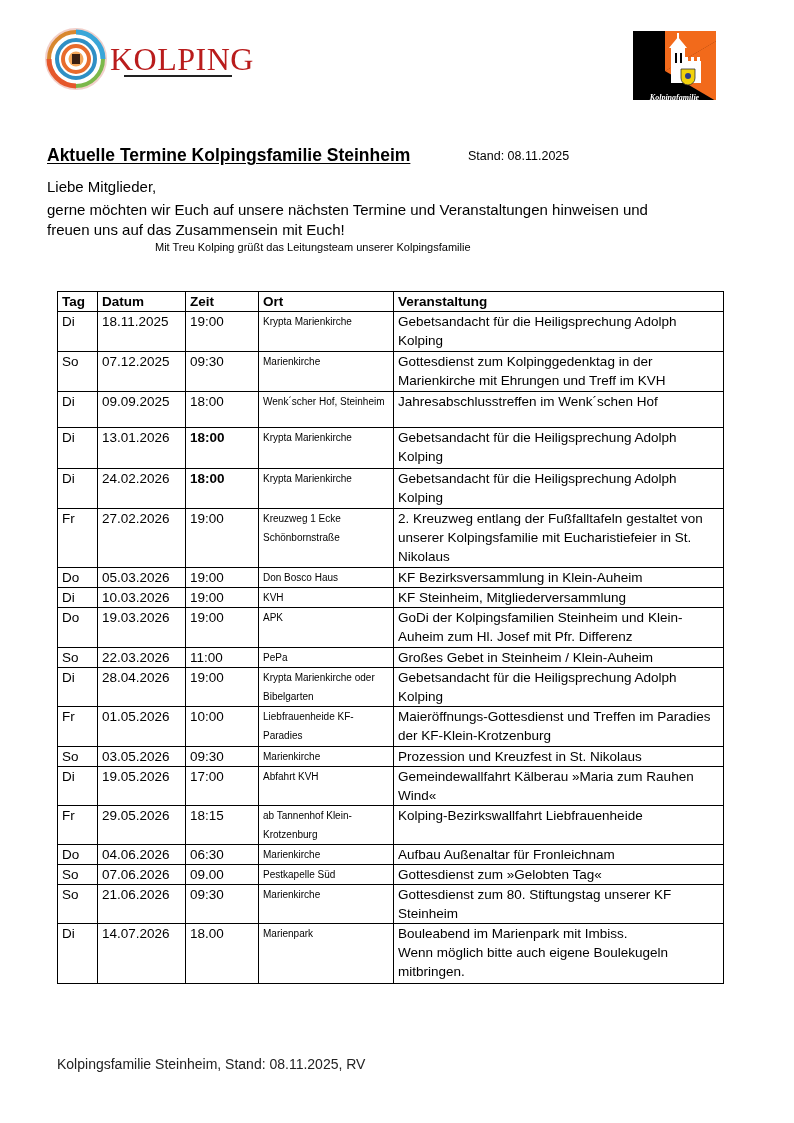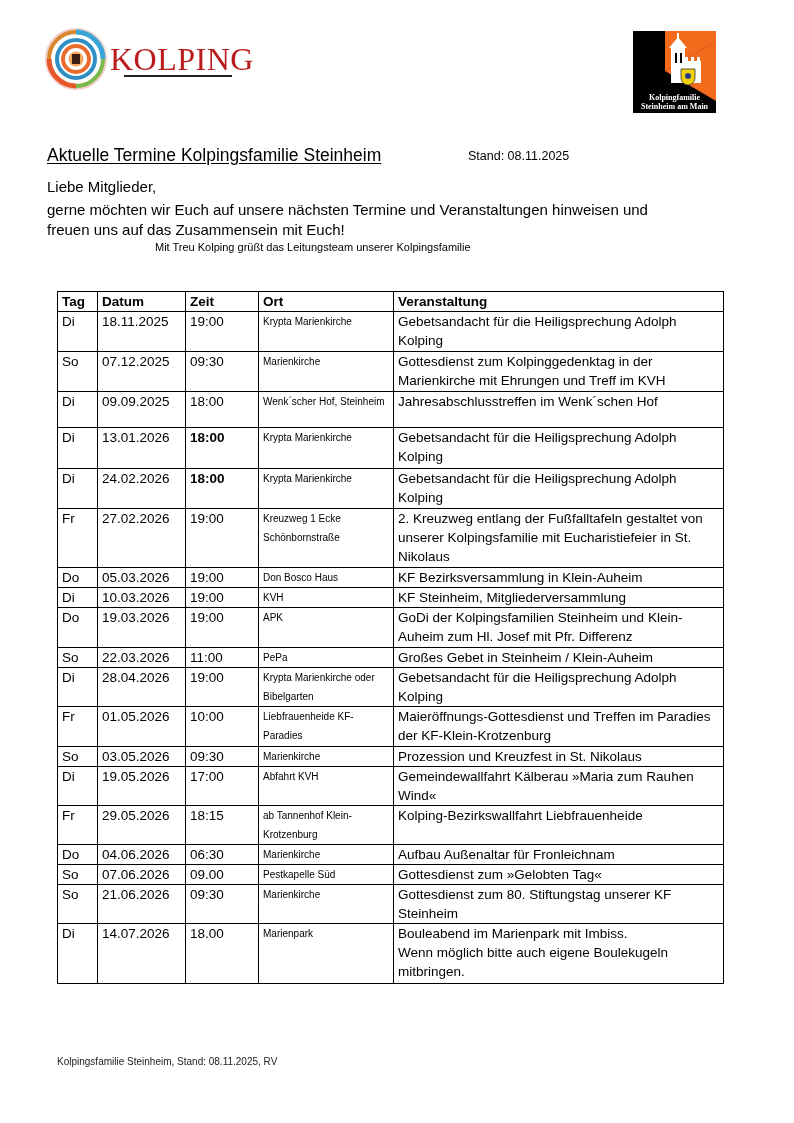--- a/index.html
+++ b/index.html
@@ -9,38 +9,38 @@
 
   
   .kolping-logo { left: 42px; top: 25px; width: 200px; height: 70px; }
   .swirl { position: absolute; left: 2px; top: 2px; width: 64px; height: 64px; }
   .kolping-word { position: absolute; left: 68px; top: 16px;
       font-family: "Liberation Serif", serif; font-size: 27px; color: #b91c1c; letter-spacing: 0.5px; }
   .kolping-word .big { font-size: 32px; }
   .kolping-underline { position: absolute; left: 82px; top: 50px; width: 108px; height: 2px; background: #222; }
 
   
-  .crest { left: 633px; top: 31px; width: 83px; height: 82px; background: #f26a1b; overflow: hidden; }
+  .crest { left: 633px; top: 31px; width: 83px; height: 69px; background: #f26a1b; overflow: hidden; font-style: italic; }
   .crest svg { position: absolute; left: 0; top: 0; }
   .crest-text { position: absolute; left: 0; width: 83px; text-align: center;
       font-family: "Liberation Serif", serif; font-size: 8px; color: #fff; font-weight: bold; line-height: 9px; }
 
-  .title { left: 47px; top: 145px; font-size: 17.5px; font-weight: normal; text-decoration: underline; text-underline-offset: 2px; }
+  .title { left: 47px; top: 145px; font-size: 17.5px; font-weight: bold; text-decoration: underline; text-underline-offset: 2px; }
   .stand { left: 468px; top: 149px; font-size: 12.5px; }
   .intro { left: 47px; font-size: 15px; }
   .greeting { left: 155px; top: 241px; font-size: 11px; }
 
   table.termine { position: absolute; left: 57px; top: 291px; width: 666px;
       border-collapse: collapse; table-layout: fixed; }
   table.termine td, table.termine th { border: 1px solid #000; padding: 0 4px; vertical-align: top;
       text-align: left; font-size: 13.5px; line-height: 19px; overflow: hidden; }
   table.termine th { font-weight: bold; height: 18px; }
   table.termine td.ort { font-size: 10px; line-height: 19px; }
   table.termine td.bold { font-weight: bold; }
-  .footer { left: 57px; top: 1056px; font-size: 10px; color: #222; }
+  .footer { left: 57px; top: 1056px; font-size: 14px; color: #222; }
 </style>
 </head>
 <body>
 
 <div class="abs kolping-logo">
   <svg class="swirl" viewBox="0 0 64 64" width="64" height="64">
     <circle cx="32" cy="32" r="29" fill="none" stroke="#e9b0a6" stroke-width="4" opacity="0.6"></circle>
     <path d="M32 5 A27 27 0 0 1 59 32" fill="none" stroke="#3aa6d8" stroke-width="5"></path>
     <path d="M59 32 A27 27 0 0 1 32 59" fill="none" stroke="#7cb84a" stroke-width="4"></path>
     <path d="M32 59 A27 27 0 0 1 5 32" fill="none" stroke="#e5572b" stroke-width="5"></path>

